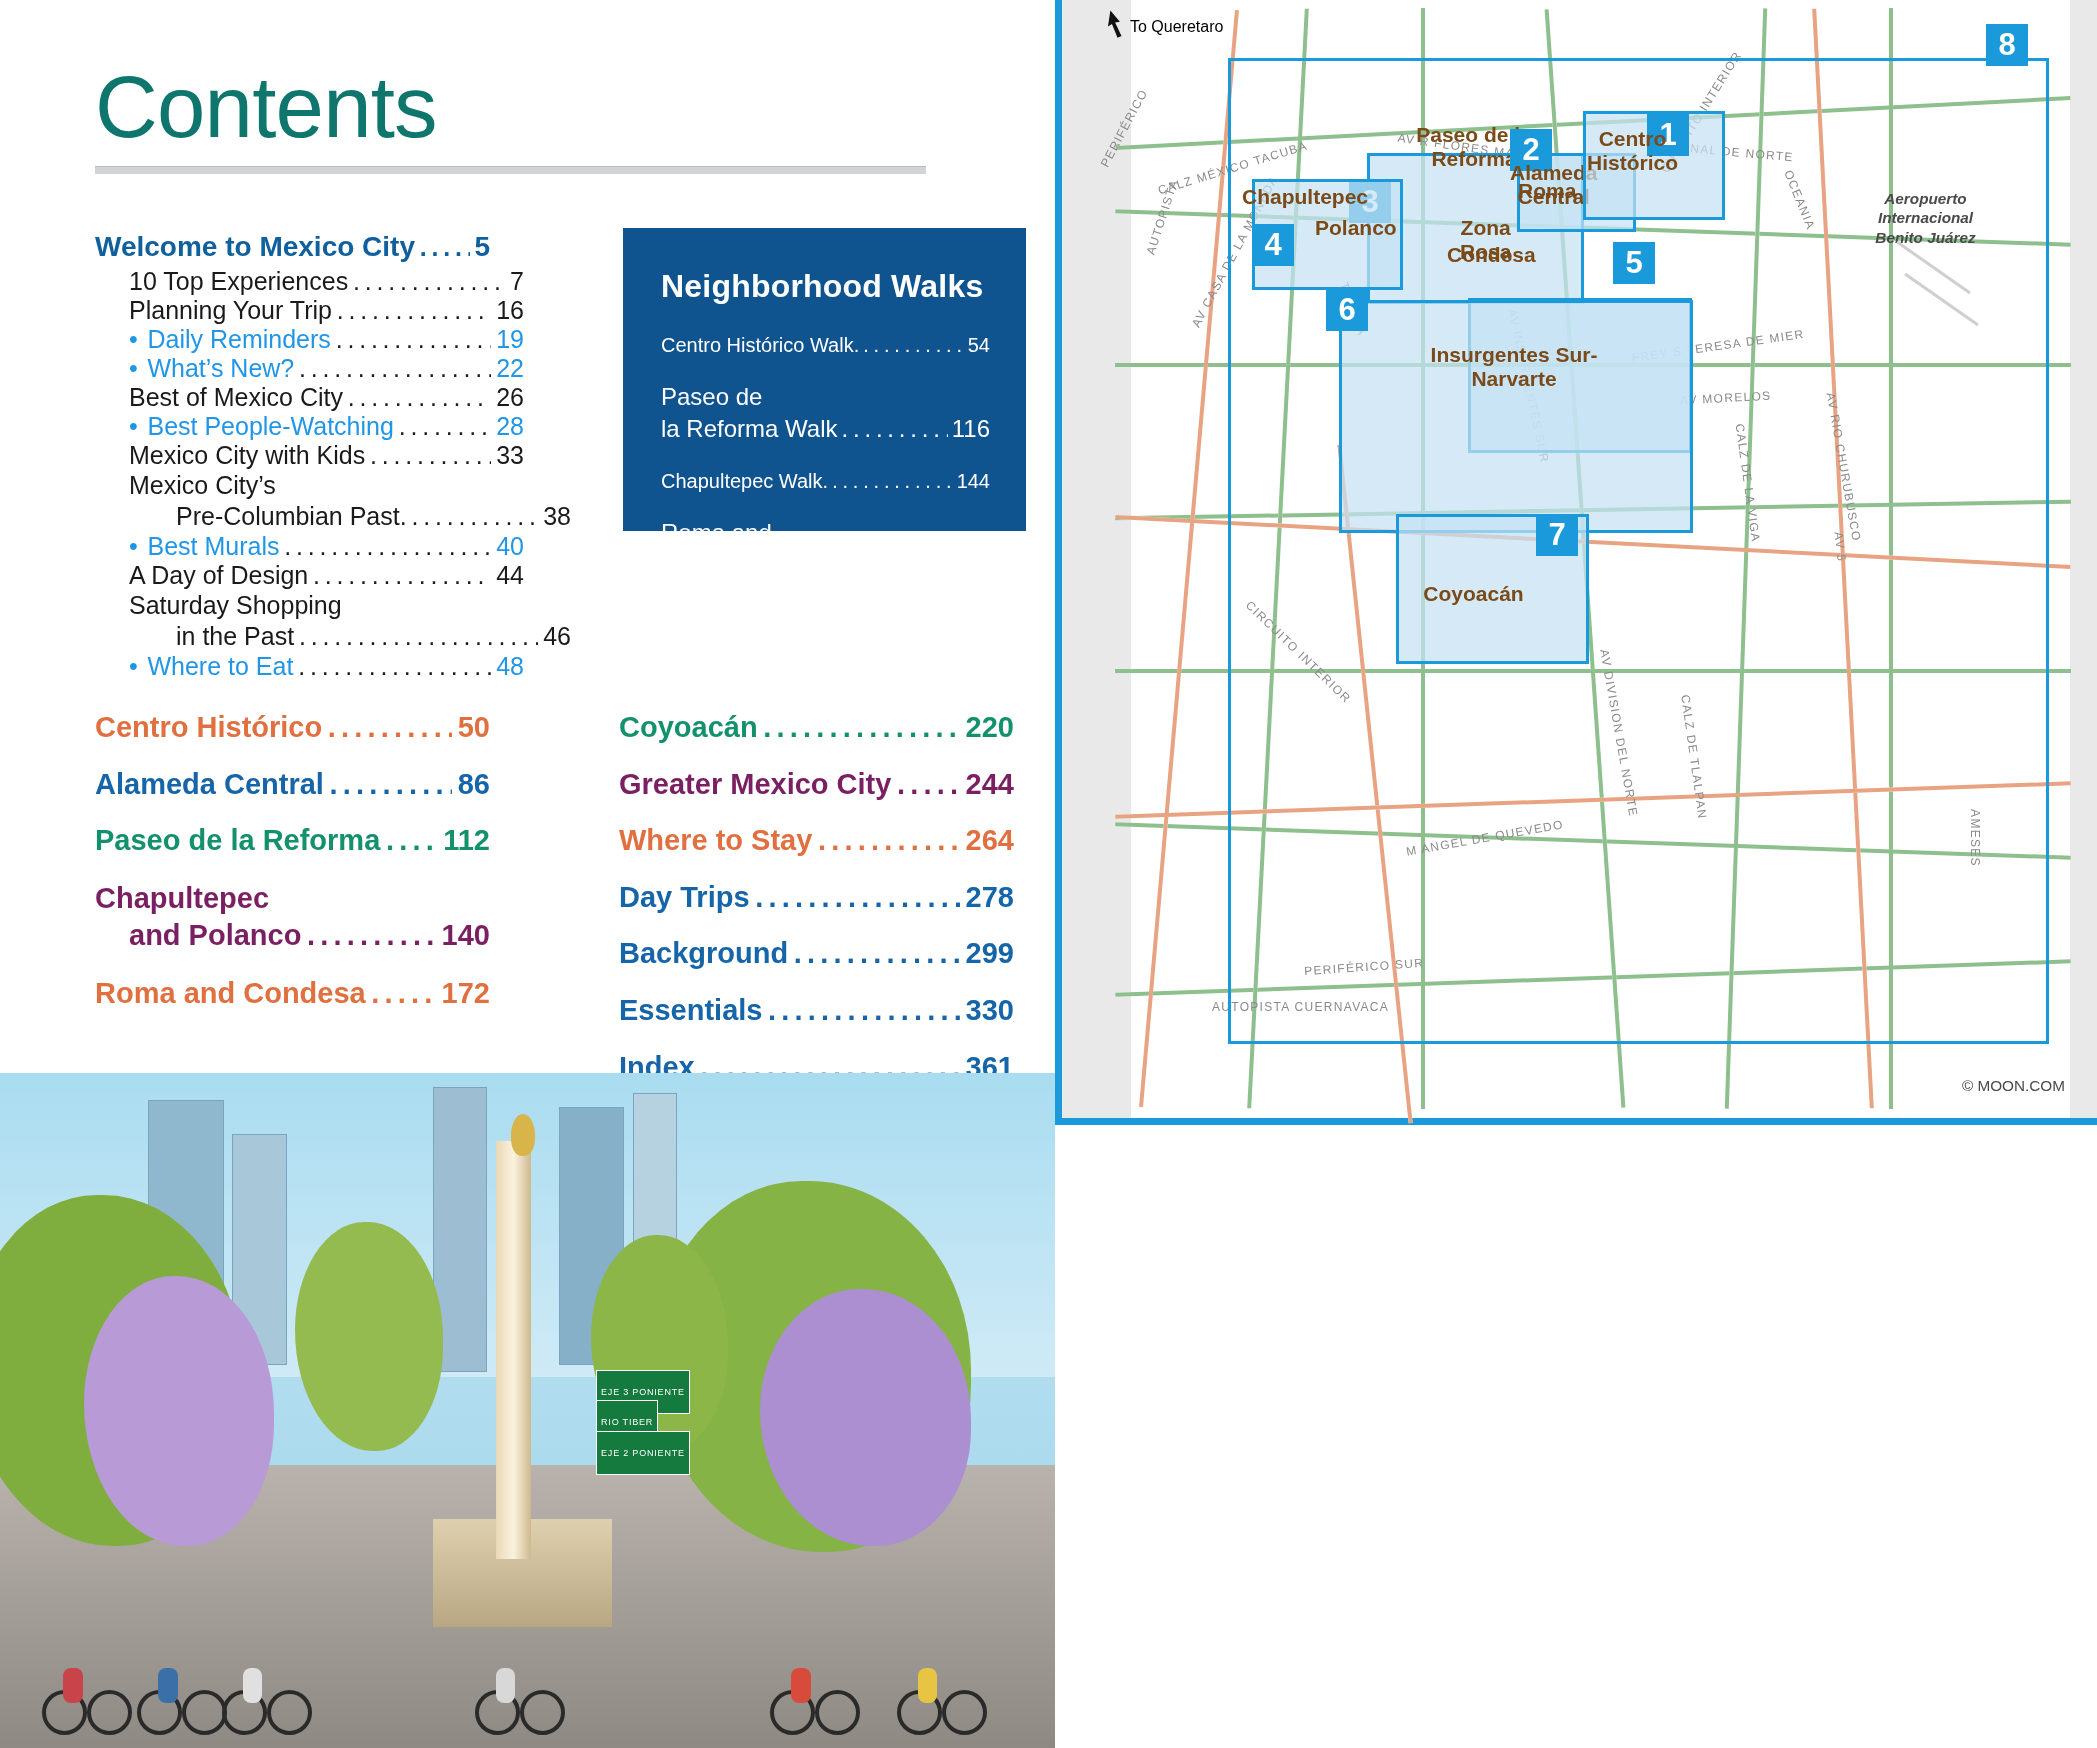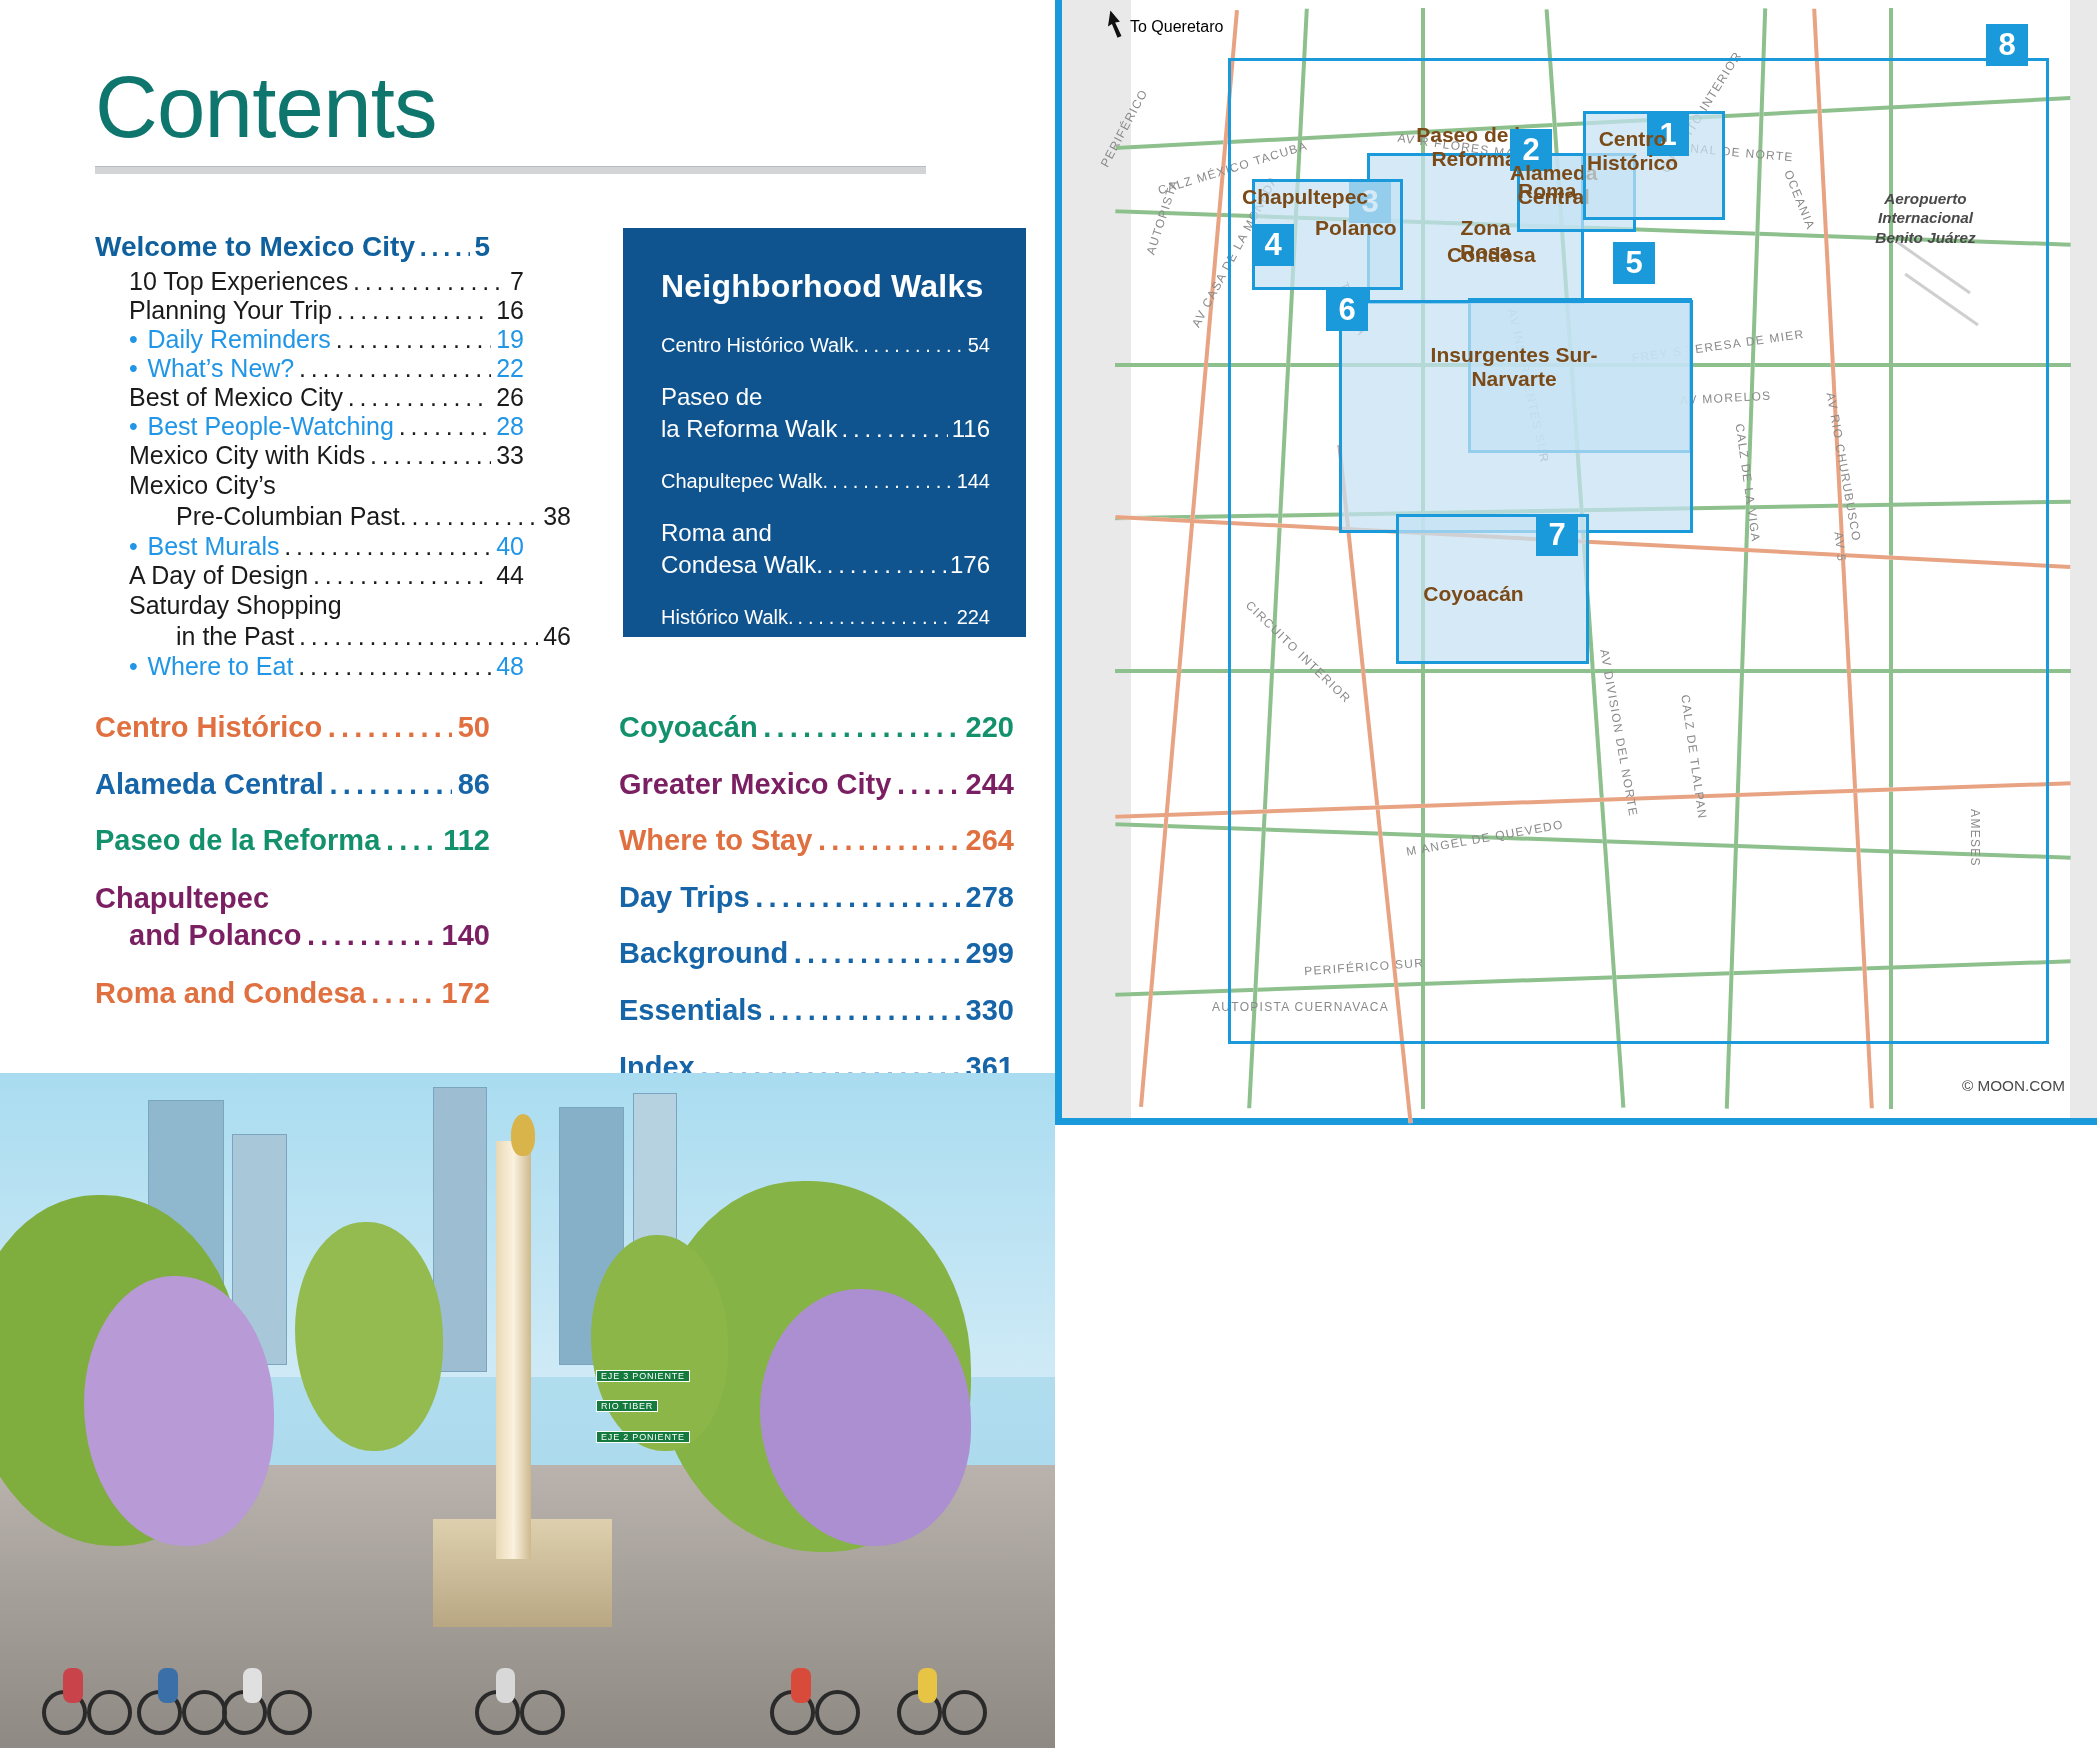--- a/index.html
+++ b/index.html
@@ -26,21 +26,21 @@
 
   .head-major{font-size:28px;font-weight:bold;color:#10609e;line-height:39px;}
   .head-major .dots{color:#10609e;letter-spacing:4.8px;}
   .sub{font-size:25px;color:#1a1a1a;padding-left:34px;}
   .sub2{font-size:25px;color:#1a1a1a;padding-left:81px;}
   .bullet{font-size:25px;color:#2196e6;padding-left:34px;}
   .bullet .dots{color:#1a1a1a;}
   .bullet .bdot{color:#2196e6;margin-right:9.7px;}
 
   
-  #walks-box{position:absolute;left:528px;top:0.8px;width:403px;height:409px;
+  #walks-box{position:absolute;left:528px;top:0.8px;width:403px;height:303px;
     background:#10548f;}
   #walks-title{position:absolute;left:38px;top:40px;color:#fff;font-size:32px;
     font-weight:bold;letter-spacing:0.2px;}
   #walks-list{position:absolute;left:38px;top:101px;width:329px;}
   .walk-row{display:flex;align-items:baseline;color:#fff;font-size:20px;line-height:32px;
     margin-bottom:20px;}
   .walk-row .lbl{flex:0 0 auto;}
   .walk-row .dots{flex:1 1 auto;overflow:hidden;white-space:nowrap;letter-spacing:4.8px;margin:0 4px;}
   .walk-row .pg{flex:0 0 auto;}
   .walk-2l{color:#fff;font-size:24px;line-height:32px;margin-bottom:20px;}
@@ -77,21 +77,21 @@
   #monument{position:absolute;left:47%;top:10%;width:35px;height:62%;
     background:linear-gradient(90deg,#e8d9b6,#fbf2de,#cdb98e);}
   #mon-base{position:absolute;left:41%;bottom:18%;width:17%;height:16%;
     background:linear-gradient(#ded0ae,#b9a783);}
   #angel{position:absolute;left:48.4%;top:6%;width:24px;height:42px;background:#d9b44a;
     border-radius:50% 50% 42% 42%;}
   .cyc{position:absolute;bottom:2%;}
   .cyc .b{position:absolute;width:37px;height:37px;border:4px solid #2a2a2a;border-radius:50%;}
   .cyc .p{position:absolute;width:19.4px;height:35px;border-radius:8px;}
   .sign{position:absolute;background:#157a3e;border:1.6px solid #fff;color:#fff;
-    font-size:9px;letter-spacing:0.8px;padding:0 4px;font-family:"Liberation Sans",sans-serif;}
+    font-size:9px;letter-spacing:0.8px;padding:16px 4px;font-family:"Liberation Sans",sans-serif;}
 
   
   #right-page{position:absolute;left:1055px;top:0;width:1042px;height:1748px;background:#fff;}
   #map-panel{position:absolute;left:0;top:0;width:1042px;height:1125px;background:#fff;
     border-left:7.3px solid #1a9ada;border-bottom:7.3px solid #1a9ada;box-sizing:border-box;}
   #map-gray-l{position:absolute;left:0;top:0;width:69px;height:100%;background:#e9e9e9;}
   #map-gray-r{position:absolute;right:0;top:0;width:27.4px;height:100%;background:#e9e9e9;}
   #map-frame{position:absolute;left:69px;top:24px;width:920px;height:1069px;background:#fff;}
 
   .rd{position:absolute;background:#fff;}

